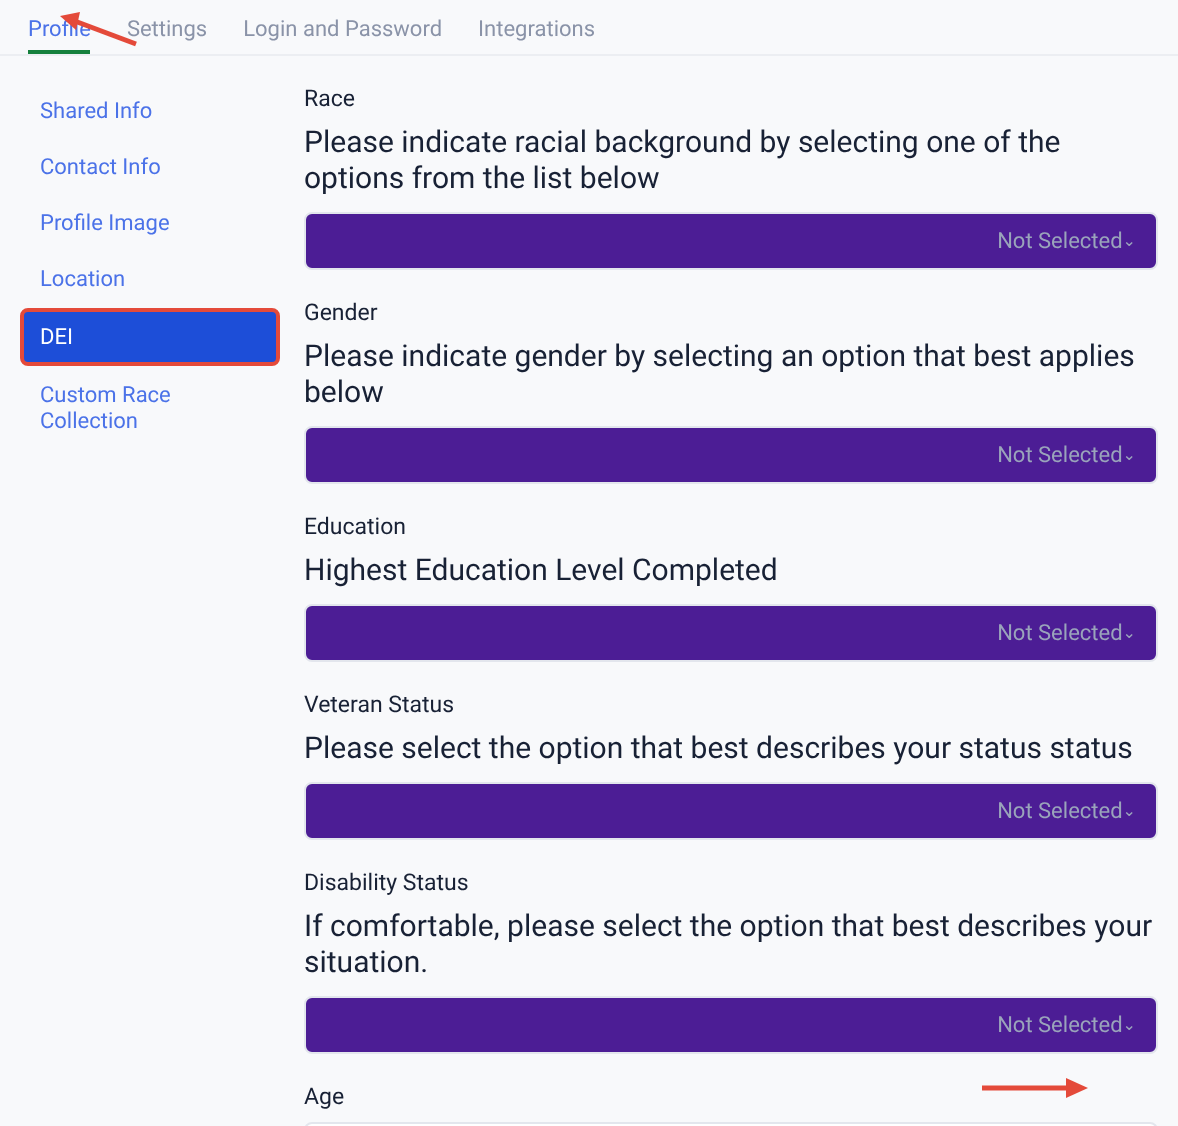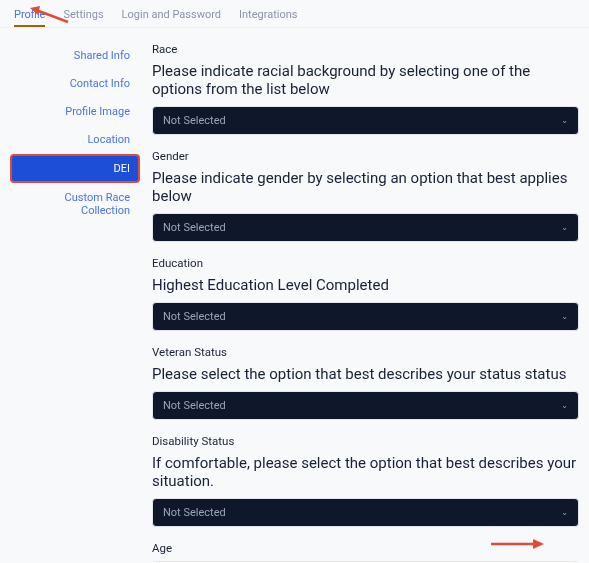--- a/index.html
+++ b/index.html
@@ -20,39 +20,38 @@
       height: 28px;
     }
     .top-tab {
       color: #8a93a8;
       font-size: 11px;
       cursor: pointer;
       padding-bottom: 6px;
     }
     .top-tab.active {
       color: #4b72e8;
-      border-bottom: 2px solid #a16207;
+      border-bottom: 2px solid #15803d;
       text-align: center;
     }
     .container {
       display: flex;
       padding: 14px 10px 10px 10px;
     }
     .sidebar {
       width: 136px;
       padding-right: 6px;
     }
     .side-item {
       color: #4b72e8;
       font-size: 11px;
       padding: 7px 10px;
       cursor: pointer;
       border-radius: 4px;
       margin-bottom: 1px;
-      text-align: right;
     }
     .side-item.active {
       background: #1d4ed8;
       color: #fff;
       border: 2px solid #e44a3a;
       padding: 6px 8px;
     }
     .main {
       flex: 1;
       padding-left: 6px;
@@ -64,26 +63,26 @@
       color: #182135;
       margin-bottom: 6px;
     }
     .sec-desc {
       font-size: 15px;
       color: #182135;
       margin-bottom: 8px;
     }
     .select {
       width: 100%;
-      background: #0f172a;
+      background: #4c1d95;
       border: 1px solid #e3e6ed;
       border-radius: 4px;
       padding: 7px 10px;
       display: flex;
-      justify-content: space-between;
+      justify-content: flex-end;
       align-items: center;
       cursor: pointer;
     }
     .select .placeholder {
       color: #9aa4bb;
       font-size: 11px;
     }
     .chev {
       color: #9aa4bb;
       font-size: 8px;

